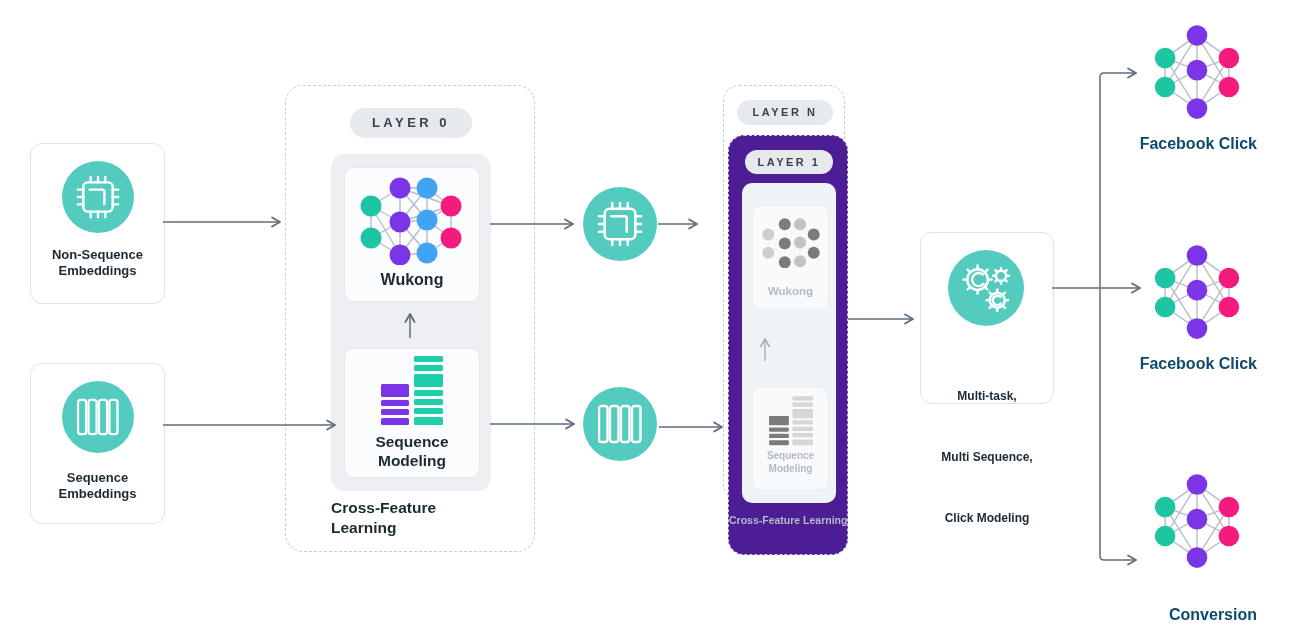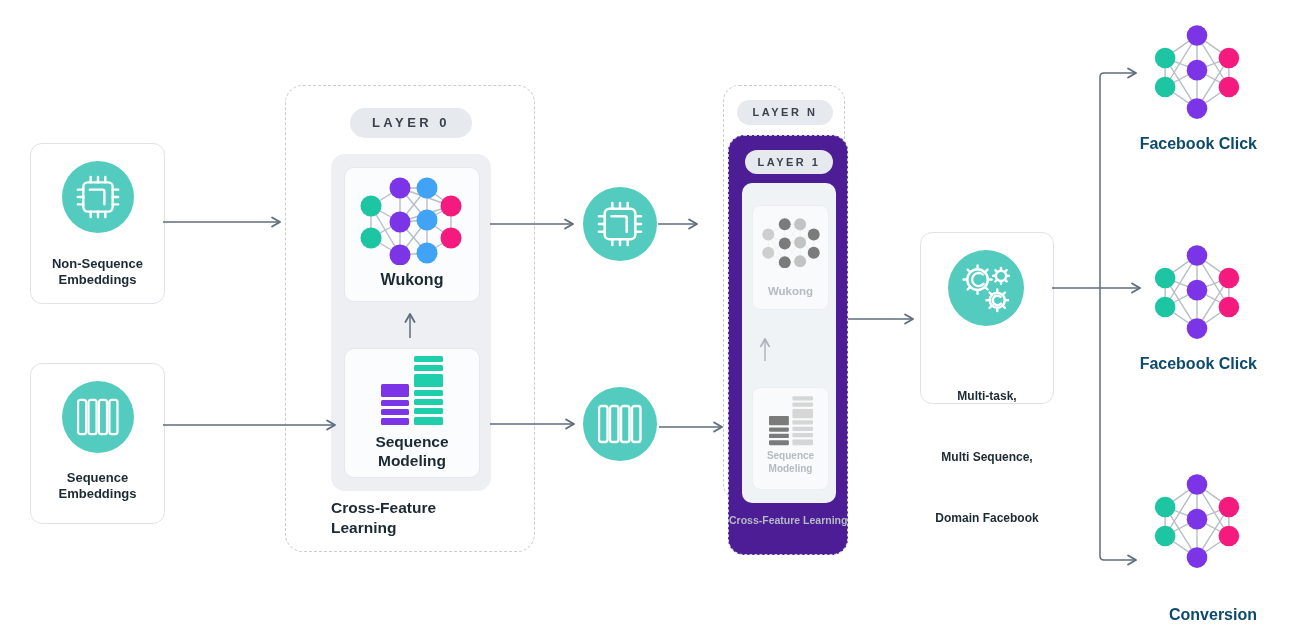--- a/index.html
+++ b/index.html
@@ -153,21 +153,21 @@
     </g>
     <path d="M765,361 V339" marker-end="url(#ahl)" stroke="#a9b1ba" stroke-width="1.4" fill="none"></path>
   </svg>
 
   <div class="card z2" style="left:30px;top:143px;width:133px;height:159px;">
     <div class="circle" style="left:31px;top:17px;width:72px;height:72px;">
       <svg width="44" height="44">
           <use href="#sym-chip"></use>
         </svg>
     </div>
-    <div class="card-label" style="top:112px;">Non-Sequence Embeddings</div>
+    <div class="card-label" style="top:103px;">Non-Sequence Embeddings</div>
   </div>
 
   <div class="card z2" style="left:30px;top:347px;width:133px;height:159px;margin-top:16px;">
     <div class="circle" style="left:31px;top:17px;width:72px;height:72px;">
       <svg width="42" height="38">
           <use href="#sym-bars"></use>
         </svg>
     </div>
     <div class="card-label" style="top:106px;">Sequence Embeddings</div>
   </div>
@@ -227,21 +227,21 @@
 
   <div class="card z2" style="left:920px;top:232px;width:132px;height:170px;">
     <div class="circle" style="left:27px;top:17px;width:76px;height:76px;">
       <svg width="60" height="60">
           <use href="#sym-gears"></use>
         </svg>
     </div>
     <div class="mt-label" style="top:110px;">
       <span>Multi-task,</span>
       <span>Multi Sequence,</span>
-      <span>Domain Facebook</span>
+      <span>Click Modeling</span>
     </div>
   </div>
 
   <svg class="abs z2" style="left:1152px;top:22px;" width="90" height="100">
       <use href="#sym-outnet"></use>
     </svg>
   <div class="out-label" style="left:1137px;top:133px;">Facebook Click</div>
 
   <svg class="abs z2" style="left:1152px;top:242px;" width="90" height="100">
       <use href="#sym-outnet"></use>

